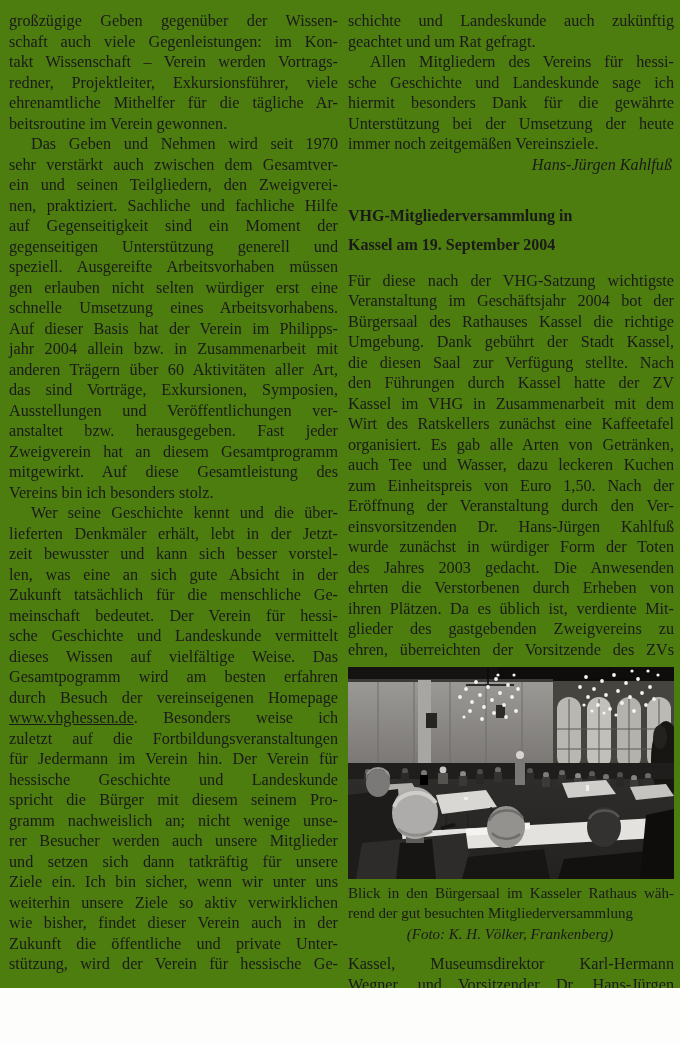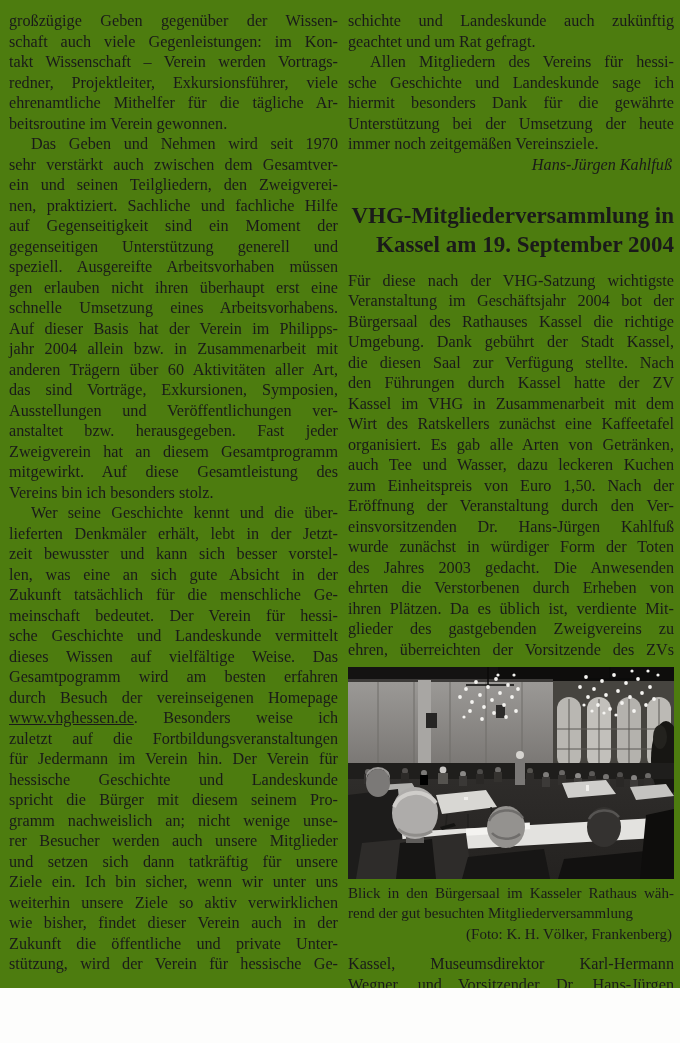--- a/index.html
+++ b/index.html
@@ -37,34 +37,35 @@
 
   .signature {
     text-align: right;
     font-style: italic;
     line-height: 21px;
     padding-right: 2px;
   }
 
   .heading {
     margin: 25px 0 12px 0;
-    font-size: 23px;
+    font-size: 16px;
     line-height: 29px;
     font-weight: bold;
-    text-align: right;
+    text-align: left;
   }
   .heading .hline { display: block; white-space: nowrap; }
 
   figure.photo { margin: 7px 0 4px 0; padding: 0; line-height: 0; }
 
   .caption { font-size: 15px; }
   .caption .line { line-height: 20px; }
   .credit {
     font-size: 15px;
-    text-align: right;
+    font-style: italic;
+    text-align: center;
     line-height: 21px;
     margin-top: 1px;
     padding-right: 2px;
   }
   .after-photo { margin-top: 9px; }
 
   .pagenum {
     position: absolute;
     left: 10px; top: 1000px;
     font-size: 11px;
@@ -87,21 +88,21 @@
         <div class="line lastline">beitsroutine im Verein gewonnen.</div>
       </div>
       <div class="para indent">
         <div class="line">Das Geben und Nehmen wird seit 1970</div>
         <div class="line">sehr verstärkt auch zwischen dem Gesamtver-</div>
         <div class="line">ein und seinen Teilgliedern, den Zweigverei-</div>
         <div class="line">nen, praktiziert. Sachliche und fachliche Hilfe</div>
         <div class="line">auf Gegenseitigkeit sind ein Moment der</div>
         <div class="line">gegenseitigen Unterstützung generell und</div>
         <div class="line">speziell. Ausgereifte Arbeitsvorhaben müssen</div>
-        <div class="line">gen erlauben nicht ihren überhaupt erst eine</div>
+        <div class="line">gen erlauben nicht selten würdiger erst eine</div>
         <div class="line">schnelle Umsetzung eines Arbeitsvorhabens.</div>
         <div class="line">Auf dieser Basis hat der Verein im Philipps-</div>
         <div class="line">jahr 2004 allein bzw. in Zusammenarbeit mit</div>
         <div class="line">anderen Trägern über 60 Aktivitäten aller Art,</div>
         <div class="line">das sind Vorträge, Exkursionen, Symposien,</div>
         <div class="line">Ausstellungen und Veröffentlichungen ver-</div>
         <div class="line">anstaltet bzw. herausgegeben. Fast jeder</div>
         <div class="line">Zweigverein hat an diesem Gesamtprogramm</div>
         <div class="line">mitgewirkt. Auf diese Gesamtleistung des</div>
         <div class="line lastline">Vereins bin ich besonders stolz.</div>

